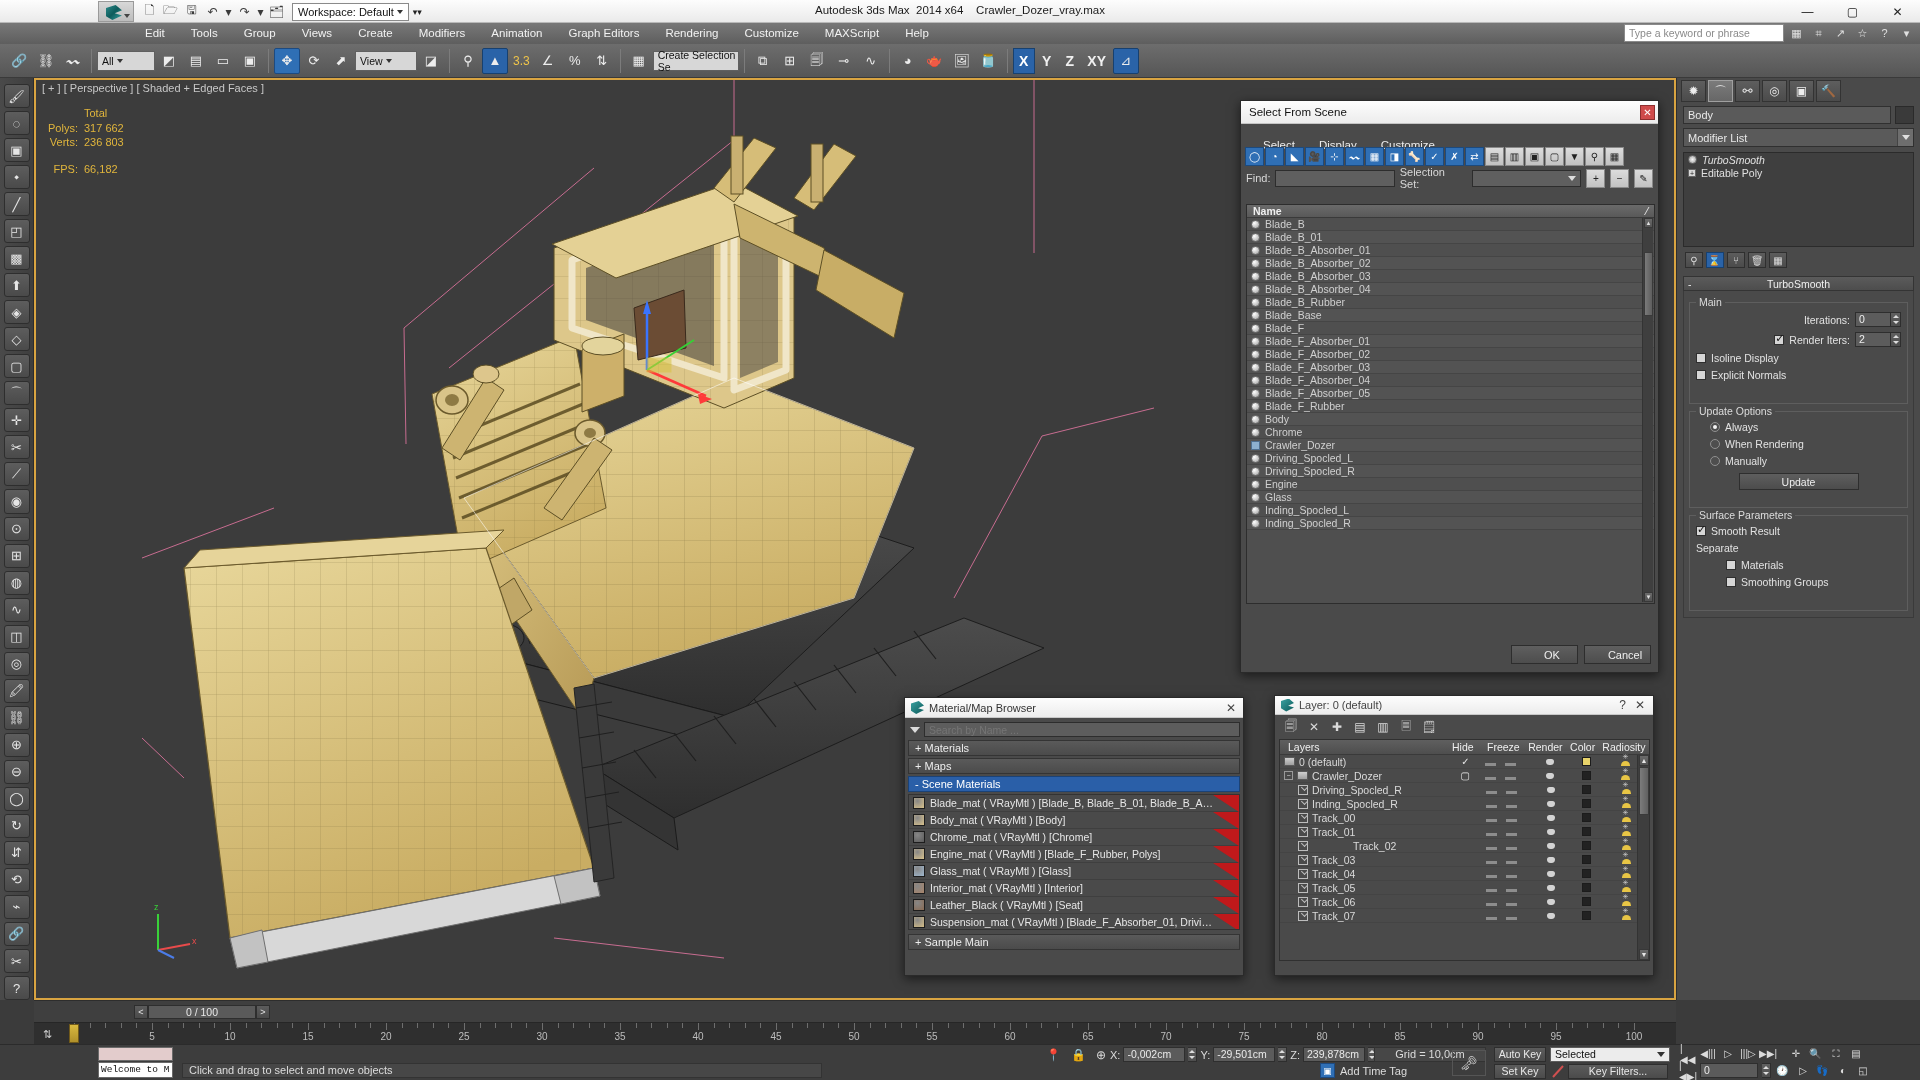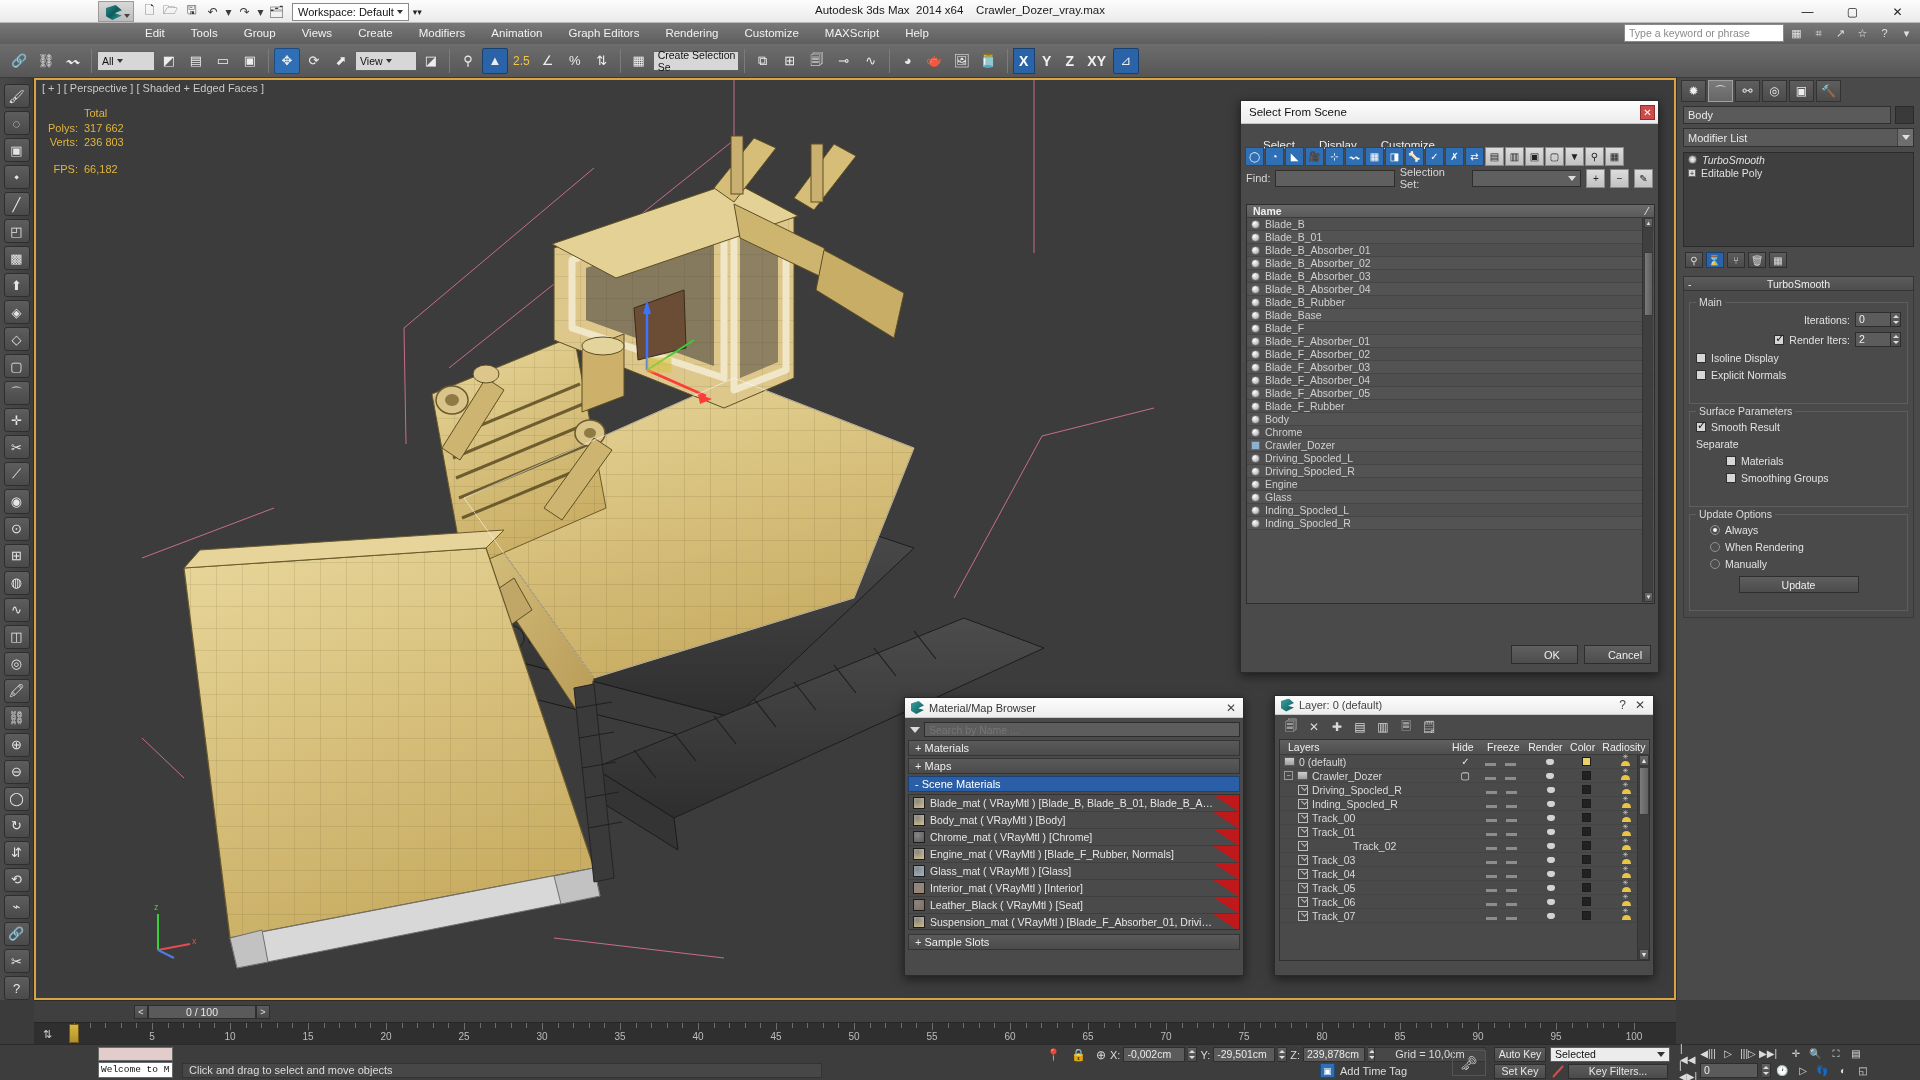--- a/index.html
+++ b/index.html
@@ -379,21 +379,21 @@
     <div class="tbtn">⟳</div>
     <div class="tbtn">⬈</div>
     <div class="tcombo" style="width:62px">
       <span>View</span>
       <span class="cap"></span>
     </div>
     <div class="tbtn">◪</div>
     <div class="tsep"></div>
     <div class="tbtn">⚲</div>
     <div class="tbtn blue">▲</div>
-    <div style="font-size:12px;color:#f0c54a;margin:0 4px">2.5</div>
+    <div style="font-size:12px;color:#f0c54a;margin:0 4px">3.3</div>
     <div class="tbtn">∠</div>
     <div class="tbtn">%</div>
     <div class="tbtn">⇅</div>
     <div class="tsep"></div>
     <div class="tbtn">▦</div>
     <div class="tcombo" style="width:86px">
       <span>Create Selection Se</span>
     </div>
     <div class="tsep"></div>
     <div class="tbtn">⧉</div>
@@ -728,53 +728,53 @@
             <span class="chk"></span>
             <span>Isoline Display</span>
           </div>
           <div class="prow">
             <span class="chk"></span>
             <span>Explicit Normals</span>
           </div>
         </div>
 
         <div class="group">
+          <div class="gt">Update Options</div>
+          <div class="prow" style="padding-left:14px">
+            <span class="rad on"></span>
+            <span>Always</span>
+          </div>
+          <div class="prow" style="padding-left:14px">
+            <span class="rad"></span>
+            <span>When Rendering</span>
+          </div>
+          <div class="prow" style="padding-left:14px">
+            <span class="rad"></span>
+            <span>Manually</span>
+          </div>
+          <div class="updbtn">Update</div>
+        </div>
+
+        <div class="group">
           <div class="gt">Surface Parameters</div>
           <div class="prow">
             <span class="chk on"></span>
             <span>Smooth Result</span>
           </div>
           <div class="prow">
             <span>Separate</span>
           </div>
           <div class="prow" style="padding-left:30px">
             <span class="chk"></span>
             <span>Materials</span>
           </div>
           <div class="prow" style="padding-left:30px">
             <span class="chk"></span>
             <span>Smoothing Groups</span>
           </div>
-        </div>
-
-        <div class="group">
-          <div class="gt">Update Options</div>
-          <div class="prow" style="padding-left:14px">
-            <span class="rad on"></span>
-            <span>Always</span>
-          </div>
-          <div class="prow" style="padding-left:14px">
-            <span class="rad"></span>
-            <span>When Rendering</span>
-          </div>
-          <div class="prow" style="padding-left:14px">
-            <span class="rad"></span>
-            <span>Manually</span>
-          </div>
-          <div class="updbtn">Update</div>
         </div>
 
       </div>
     </div>
   </div>
 
   <div class="dlg sfs">
     <div class="dlg-title">
       <span>Select From Scene</span>
       <span class="sp">
@@ -964,21 +964,21 @@
           <span class="nm">Body_mat  ( VRayMtl )  [Body]</span>
           <span class="tri"></span>
         </div>
         <div class="mrow">
           <span class="swz" style="background: radial-gradient(circle at 35% 30%, rgba(255, 255, 255, 0.333), rgb(90, 90, 90));"></span>
           <span class="nm">Chrome_mat  ( VRayMtl )  [Chrome]</span>
           <span class="tri"></span>
         </div>
         <div class="mrow">
           <span class="swz" style="background: radial-gradient(circle at 35% 30%, rgba(255, 255, 255, 0.333), rgb(217, 194, 140));"></span>
-          <span class="nm">Engine_mat  ( VRayMtl )  [Blade_F_Rubber, Normals]</span>
+          <span class="nm">Engine_mat  ( VRayMtl )  [Blade_F_Rubber, Polys]</span>
           <span class="tri"></span>
         </div>
         <div class="mrow">
           <span class="swz" style="background: radial-gradient(circle at 35% 30%, rgba(255, 255, 255, 0.333), rgb(159, 184, 207));"></span>
           <span class="nm">Glass_mat  ( VRayMtl )  [Glass]</span>
           <span class="tri"></span>
         </div>
         <div class="mrow">
           <span class="swz" style="background: radial-gradient(circle at 35% 30%, rgba(255, 255, 255, 0.333), rgb(168, 132, 106));"></span>
           <span class="nm">Interior_mat  ( VRayMtl )  [Interior]</span>
@@ -989,21 +989,21 @@
           <span class="nm">Leather_Black  ( VRayMtl )  [Seat]</span>
           <span class="tri"></span>
         </div>
         <div class="mrow">
           <span class="swz" style="background: radial-gradient(circle at 35% 30%, rgba(255, 255, 255, 0.333), rgb(212, 189, 134));"></span>
           <span class="nm">Suspension_mat  ( VRayMtl )  [Blade_F_Absorber_01, Driving_S...</span>
           <span class="tri"></span>
         </div>
       </div>
     <div class="mmb-bar" style="margin-top:4px">
-      <span>+ Sample Slots</span>
+      <span>+ Sample Main</span>
     </div>
   </div>
 
   <div class="dlg lyr">
     <div class="lyr-title">
       <span class="ic"></span>
       <span>Layer: 0 (default)</span>
       <span class="rt">
         <span>?</span>
         <span>✕</span>

